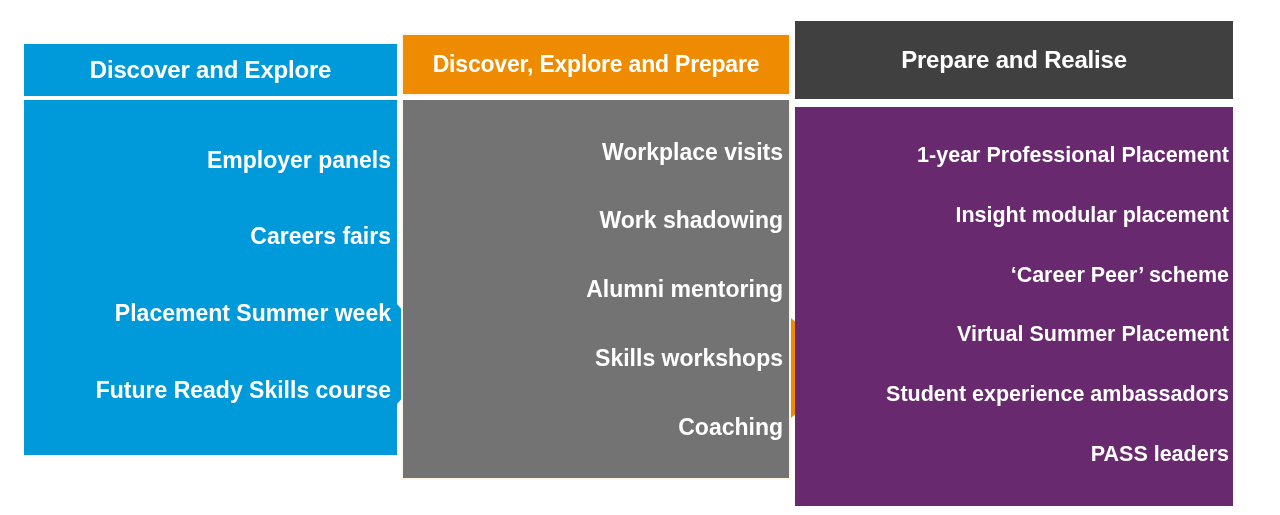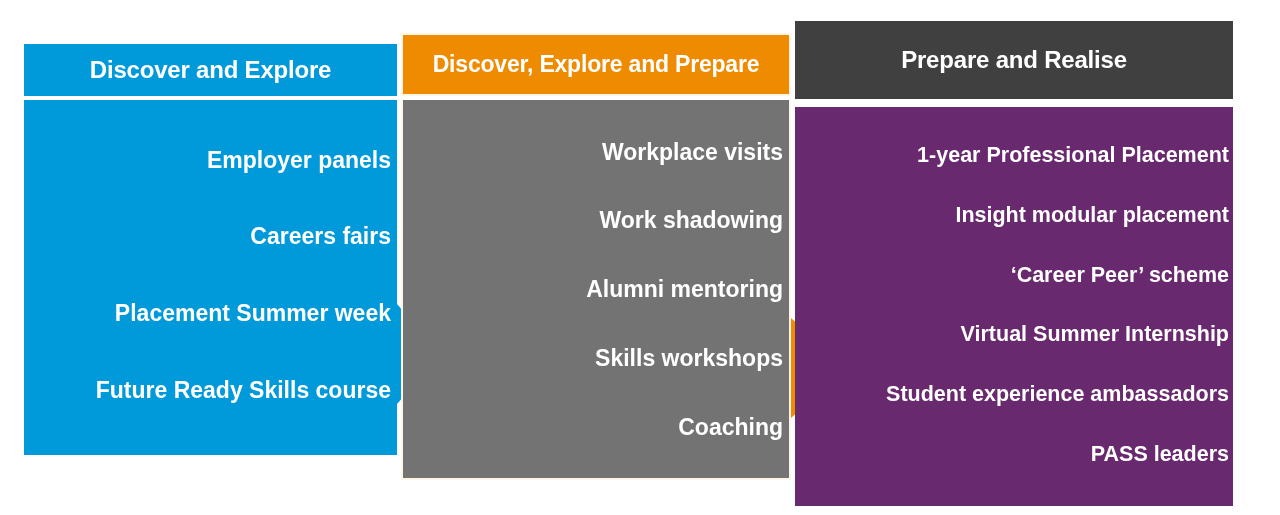--- a/index.html
+++ b/index.html
@@ -194,19 +194,19 @@
   </div>
 
   <div class="stage" id="stage-prepare-realise">
 
     <div class="stage-header">Prepare and Realise</div>
 
     <div class="stage-body">
       <div class="item">1-year Professional Placement</div>
       <div class="item">Insight modular placement</div>
       <div class="item">‘Career Peer’ scheme</div>
-      <div class="item">Virtual Summer Internship</div>
+      <div class="item">Virtual Summer Placement</div>
       <div class="item">Student experience ambassadors</div>
       <div class="item">PASS leaders</div>
     </div>
   </div>
 
 </div>
 
 </body></html>

